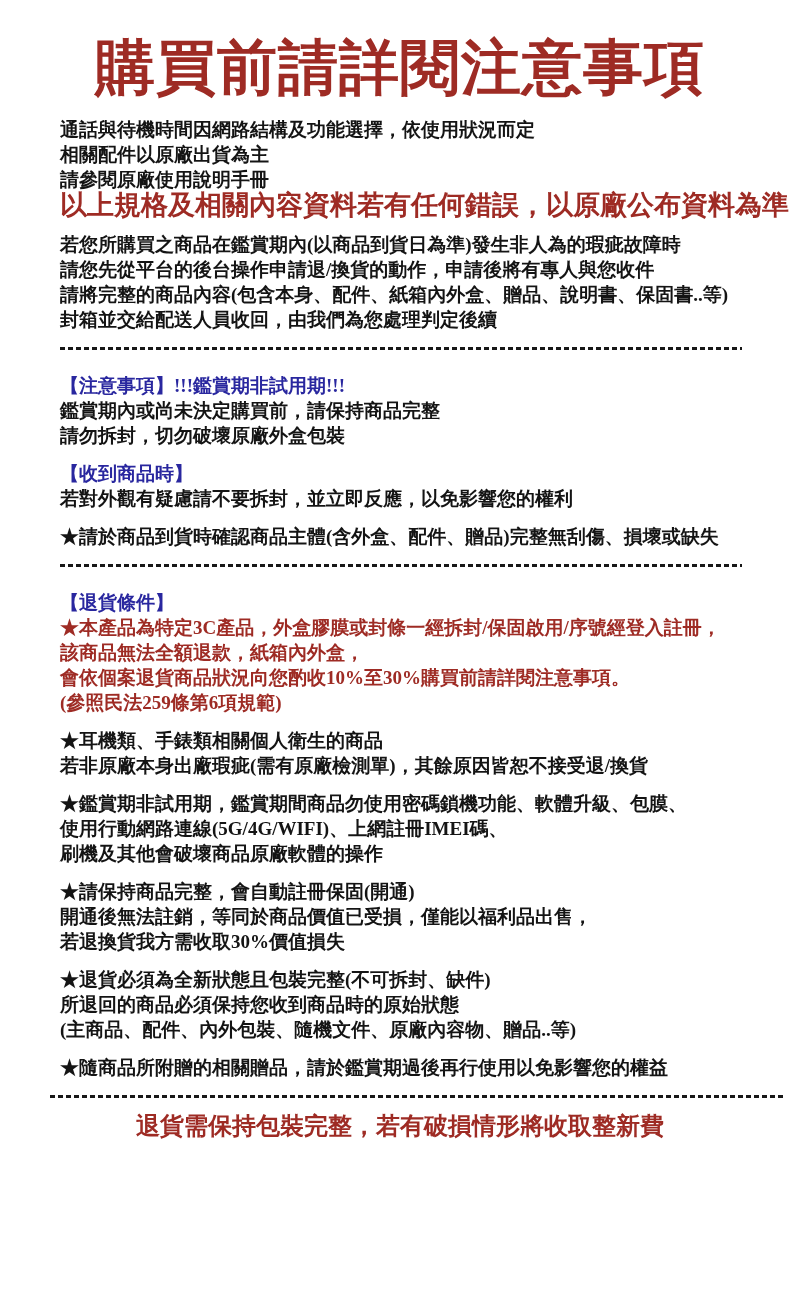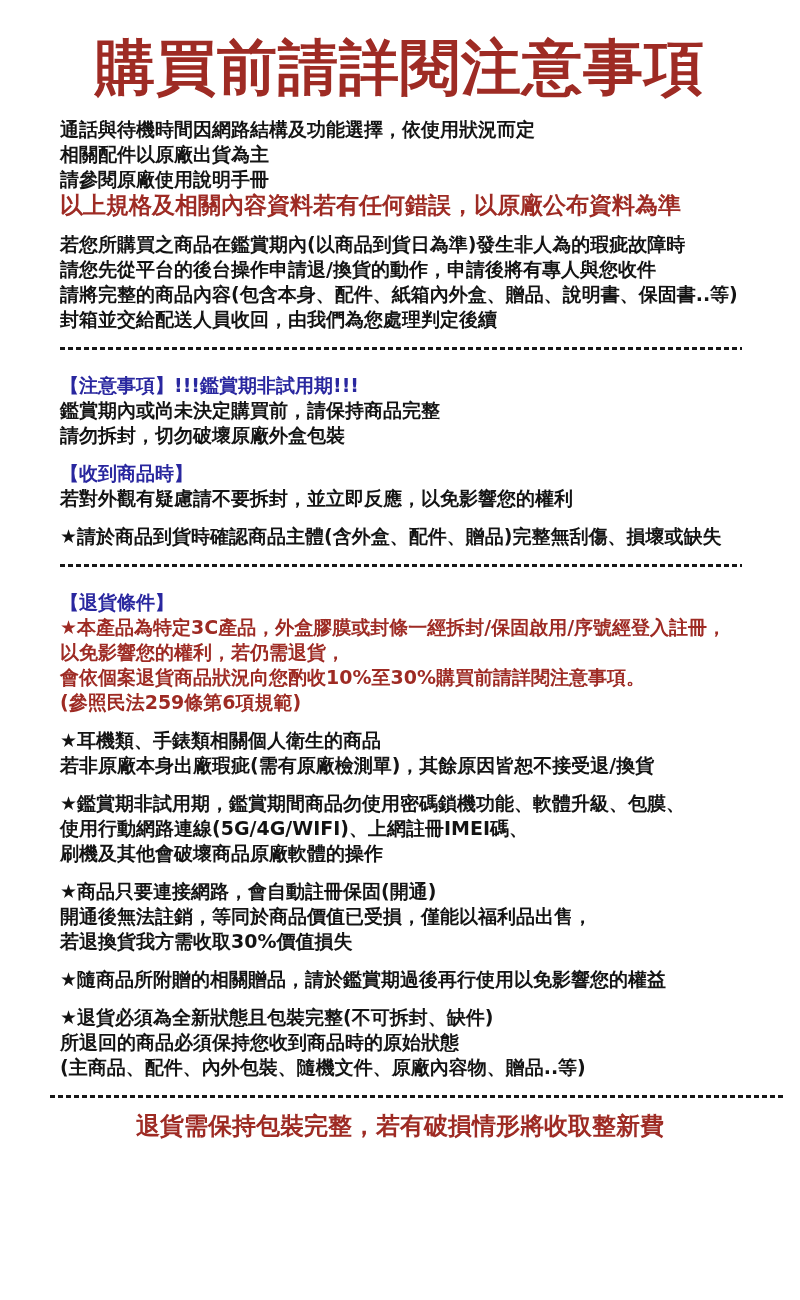--- a/index.html
+++ b/index.html
@@ -12,25 +12,25 @@
   .content{padding:0 58px 0 60px;}
   .page-title{
     margin:34px 16px 16px;
     text-align:center;
     font-size:60px;
     line-height:1.12;
     letter-spacing:1px;
     color:var(--accent-red,#9e2b24);
     white-space:nowrap;
   }
-  p{margin:0;font-size:19px;line-height:25px;white-space:nowrap;}
+  p{margin:0;font-size:19px;line-height:25px;white-space:nowrap;font-family:Liberation Serif, serif;}
   .t-black{color:var(--text-black,#141414);}
   .t-red{color:var(--accent-red,#9e2b24);}
   .t-blue{color:var(--header-blue,#29279f);}
-  .warn-line{font-size:23px;line-height:27px;}
+  .warn-line{font-size:27px;line-height:27px;}
   .para{margin:0 0 13px 0;}
   .divider{
     height:3px;
     background:repeating-linear-gradient(90deg,#171717 0 5px,transparent 5px 8px);
     margin:15px 0 23px 0;
   }
   .footer-divider{
     height:3px;
     background:repeating-linear-gradient(90deg,#171717 0 5px,transparent 5px 8px);
     margin:15px 14px 15px 0;
@@ -82,51 +82,51 @@
 
     <div class="para">
       <p class="t-black">★請於商品到貨時確認商品主體(含外盒、配件、贈品)完整無刮傷、損壞或缺失</p>
     </div>
 
     <div class="divider"></div>
 
     <div class="para">
       <p class="t-blue">【退貨條件】</p>
       <p class="t-red">★本產品為特定3C產品，外盒膠膜或封條一經拆封/保固啟用/序號經登入註冊，</p>
-      <p class="t-red">以免影響您的權利，若仍需退貨，</p>
+      <p class="t-red">該商品無法全額退款，紙箱內外盒，</p>
       <p class="t-red">會依個案退貨商品狀況向您酌收10%至30%購買前請詳閱注意事項。</p>
       <p class="t-red">(參照民法259條第6項規範)</p>
     </div>
 
 
     <div class="para">
       <p class="t-black">★耳機類、手錶類相關個人衛生的商品</p>
       <p class="t-black">若非原廠本身出廠瑕疵(需有原廠檢測單)，其餘原因皆恕不接受退/換貨</p>
     </div>
 
     <div class="para">
       <p class="t-black">★鑑賞期非試用期，鑑賞期間商品勿使用密碼鎖機功能、軟體升級、包膜、</p>
       <p class="t-black">使用行動網路連線(5G/4G/WIFI)、上網註冊IMEI碼、</p>
       <p class="t-black">刷機及其他會破壞商品原廠軟體的操作</p>
     </div>
 
     <div class="para">
-      <p class="t-black">★商品只要連接網路，會自動註冊保固(開通)</p>
+      <p class="t-black">★請保持商品完整，會自動註冊保固(開通)</p>
       <p class="t-black">開通後無法註銷，等同於商品價值已受損，僅能以福利品出售，</p>
       <p class="t-black">若退換貨我方需收取30%價值損失</p>
-    </div>
-
-    <div class="para">
-      <p class="t-black">★隨商品所附贈的相關贈品，請於鑑賞期過後再行使用以免影響您的權益</p>
     </div>
 
     <div class="para">
       <p class="t-black">★退貨必須為全新狀態且包裝完整(不可拆封、缺件)</p>
       <p class="t-black">所退回的商品必須保持您收到商品時的原始狀態</p>
       <p class="t-black">(主商品、配件、內外包裝、隨機文件、原廠內容物、贈品..等)</p>
+    </div>
+
+    <div class="para">
+      <p class="t-black">★隨商品所附贈的相關贈品，請於鑑賞期過後再行使用以免影響您的權益</p>
     </div>
 
   </div>
 
   <div class="footer">
     <div class="footer-divider" style="margin-left:50px;"></div>
     <div class="footer-warning">退貨需保持包裝完整，若有破損情形將收取整新費</div>
   </div>
 
 </div>

